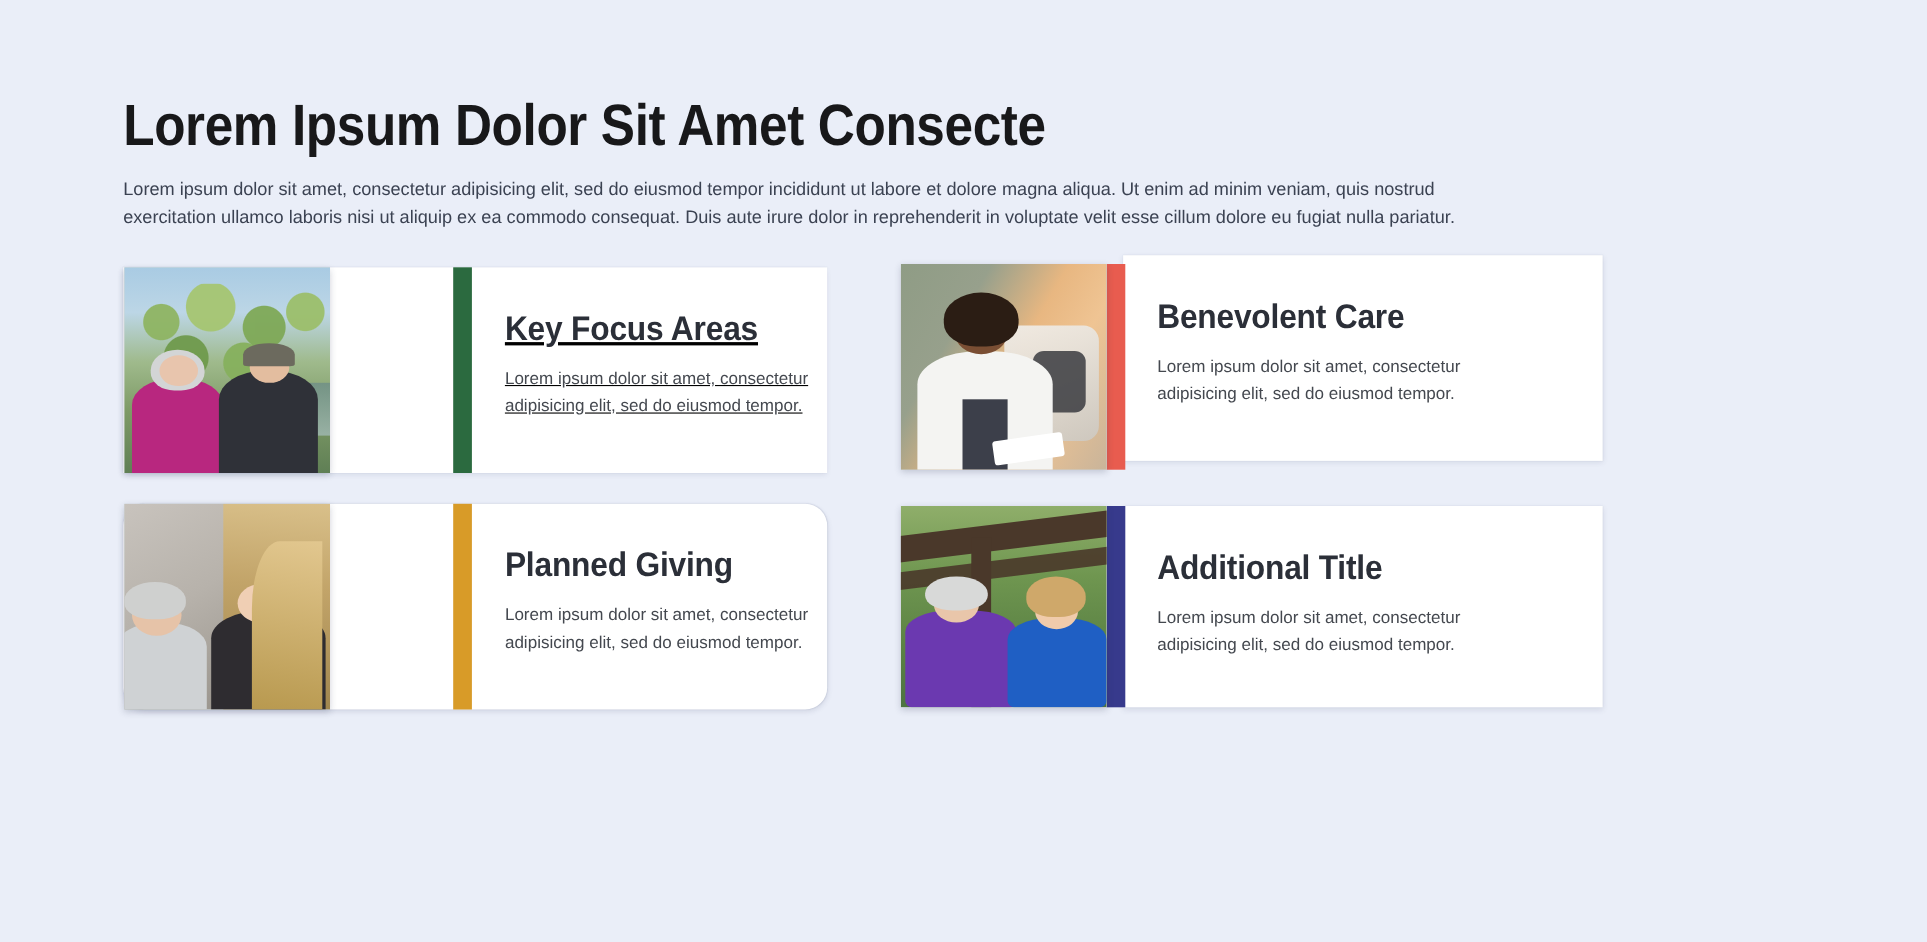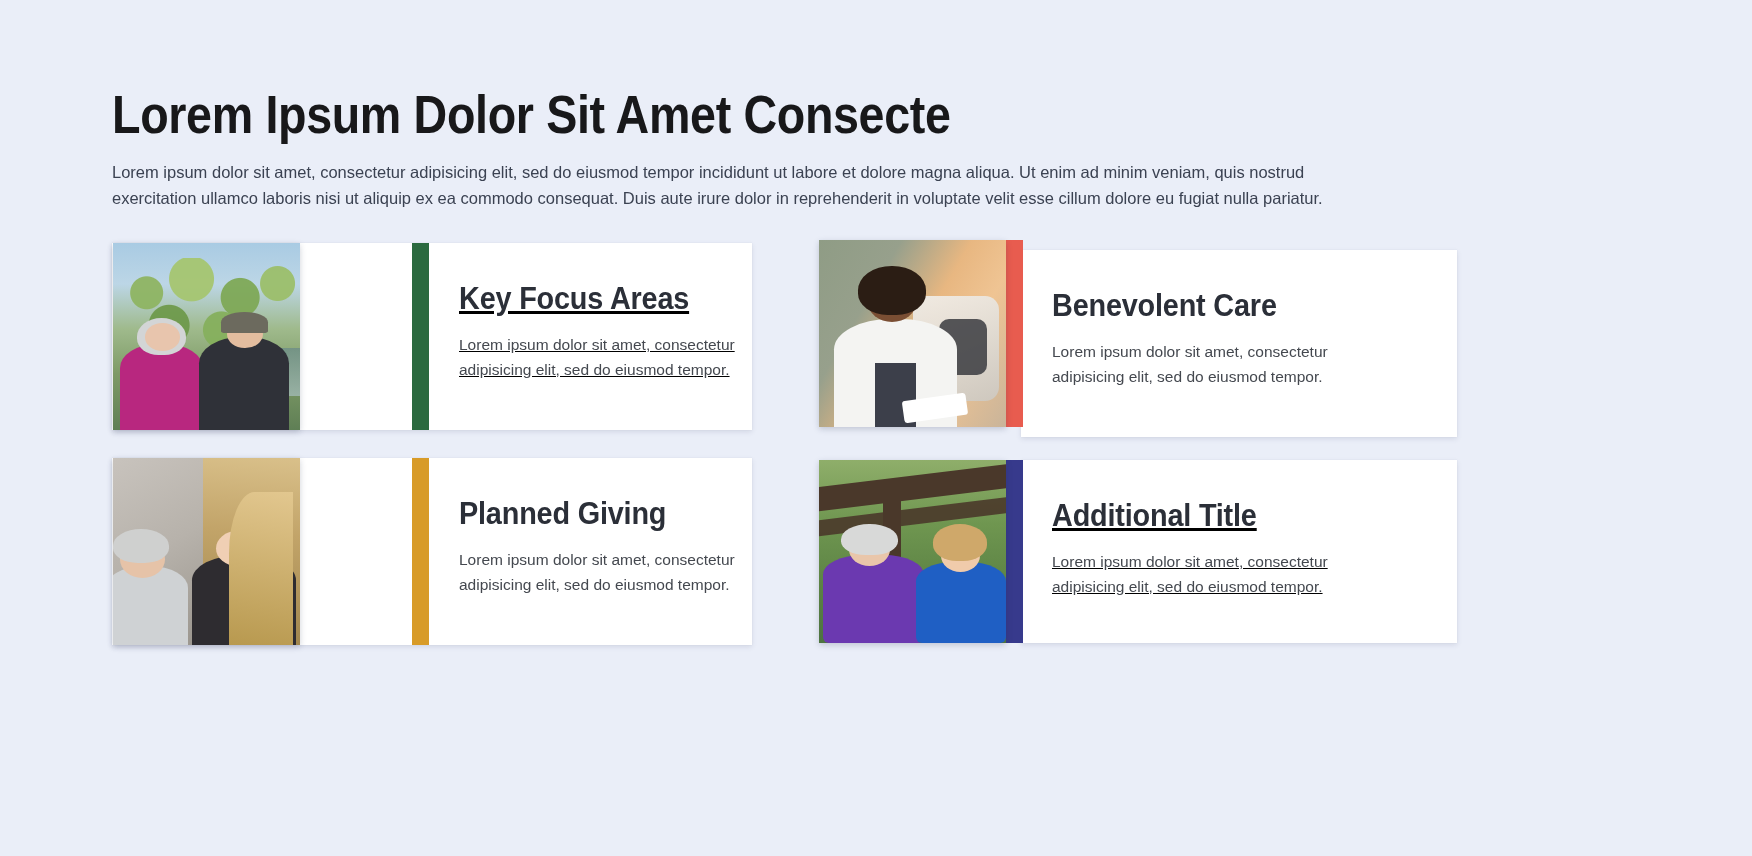--- a/index.html
+++ b/index.html
@@ -123,62 +123,62 @@
       <div class="water"></div>
       <div class="person" style="left:4%;  bottom:0; width:44%; height:46%; background:#b8277f;"></div>
       <div class="hair" style="left:13%; bottom:40%; width:26%; height:20%; background:#d3d5d6;"></div>
       <div class="head" style="left:17%; bottom:42%; width:19%; height:15%; background:#e8c5ad;"></div>
       <div class="person" style="right:6%; bottom:0; width:48%; height:50%; background:#2f3138;"></div>
       <div class="head" style="right:20%;bottom:44%; width:19%; height:15%; background:#e3bd9f;"></div>
       <div class="hair" style="right:17%;bottom:52%; width:25%; height:11%; background:#6c6a5e; border-radius:50% 50% 10% 10%;"></div>
     </div>
   </div>
 
-  <div class="card" style="left:1021px; top:250px; width:436px; height:187px;text-decoration:underline;">
+  <div class="card" style="left:1021px; top:232px; width:436px; height:187px;text-decoration:underline;">
     <div class="card-body" style="left:31px; top:38px; width:360px;">
       <div class="card-title">Benevolent Care</div>
       <div class="card-desc">Lorem ipsum dolor sit amet, consectetur adipisicing elit, sed do eiusmod tempor.</div>
     </div>
   </div>
   <div class="accent-bar" style="position:absolute; left:1006px; top:240px; width:17px; height:187px; background:#e85c4f;"></div>
   <div class="card-photo" style="left:819px; top:240px; width:187px; height:187px;">
     <div class="scene">
       <div class="indoor-bg"></div>
       <div class="indoor-eq"></div>
       <div class="indoor-dk"></div>
       <div class="person" style="left:8%; bottom:0; width:66%; height:58%; background:#f4f4f2;"></div>
       <div style="position:absolute; left:30%; bottom:0; width:22%; height:34%; background:#3c3f4a;"></div>
       <div class="head" style="left:26%; bottom:56%; width:26%; height:21%; background:#7a4e33;"></div>
       <div class="hair" style="left:21%; bottom:60%; width:36%; height:26%; background:#2b1d14;"></div>
       <div style="position:absolute; left:45%; bottom:4%; width:34%; height:12%; background:#ffffff; border-radius:3px; transform:rotate(-8deg);"></div>
     </div>
   </div>
 
-  <div class="card" style="left:112px; top:458px; width:640px; height:187px;">
+  <div class="card" style="left:112px; top:458px; width:640px; height:187px;border-radius:20px;">
     <div class="accent-bar" style="left:300px; top:0; width:17px; height:187px; background:#d89b28;"></div>
     <div class="card-body" style="left:347px; top:38px; width:360px;">
       <div class="card-title">Planned Giving</div>
       <div class="card-desc">Lorem ipsum dolor sit amet, consectetur adipisicing elit, sed do eiusmod tempor.</div>
     </div>
   </div>
   <div class="card-photo" style="left:113px; top:458px; width:187px; height:187px;">
     <div class="scene">
       <div class="room-bg"></div>
       <div class="blonde"></div>
       <div class="person" style="left:-4%; bottom:0; width:44%; height:42%; background:#cfd2d4;"></div>
       <div class="head" style="left:4%;  bottom:36%; width:24%; height:20%; background:#e6c3a8;"></div>
       <div class="hair" style="left:0%;  bottom:44%; width:30%; height:18%; background:#cfd0cf;"></div>
       <div class="person" style="right:2%; bottom:0; width:56%; height:48%; background:#2e2c30;"></div>
       <div class="head" style="right:22%;bottom:42%; width:23%; height:19%; background:#f0cfb4;"></div>
       <div style="position:absolute; right:4%; bottom:0; width:34%; height:82%; background:linear-gradient(190deg,#e2c78f,#b8994f); border-radius:40% 0 0 0;"></div>
     </div>
   </div>
 
   <div class="card" style="left:1021px; top:460px; width:436px; height:183px;">
-    <div class="card-body" style="left:31px; top:38px; width:360px;text-decoration:underline;">
+    <div class="card-body" style="left:31px; top:38px; width:360px;">
       <div class="card-title">Additional Title</div>
       <div class="card-desc">Lorem ipsum dolor sit amet, consectetur adipisicing elit, sed do eiusmod tempor.</div>
     </div>
   </div>
   <div class="accent-bar" style="position:absolute; left:1006px; top:460px; width:17px; height:183px; background:#373a8c;"></div>
   <div class="card-photo" style="left:819px; top:460px; width:187px; height:183px;">
     <div class="scene">
       <div class="pergola-bg"></div>
       <div class="beam" style="left:-6%; top:8%;  width:118%; height:13%; transform:rotate(-7deg);"></div>
       <div class="beam" style="left:-6%; top:26%; width:118%; height:9%;  transform:rotate(-7deg); opacity:.9;"></div>

